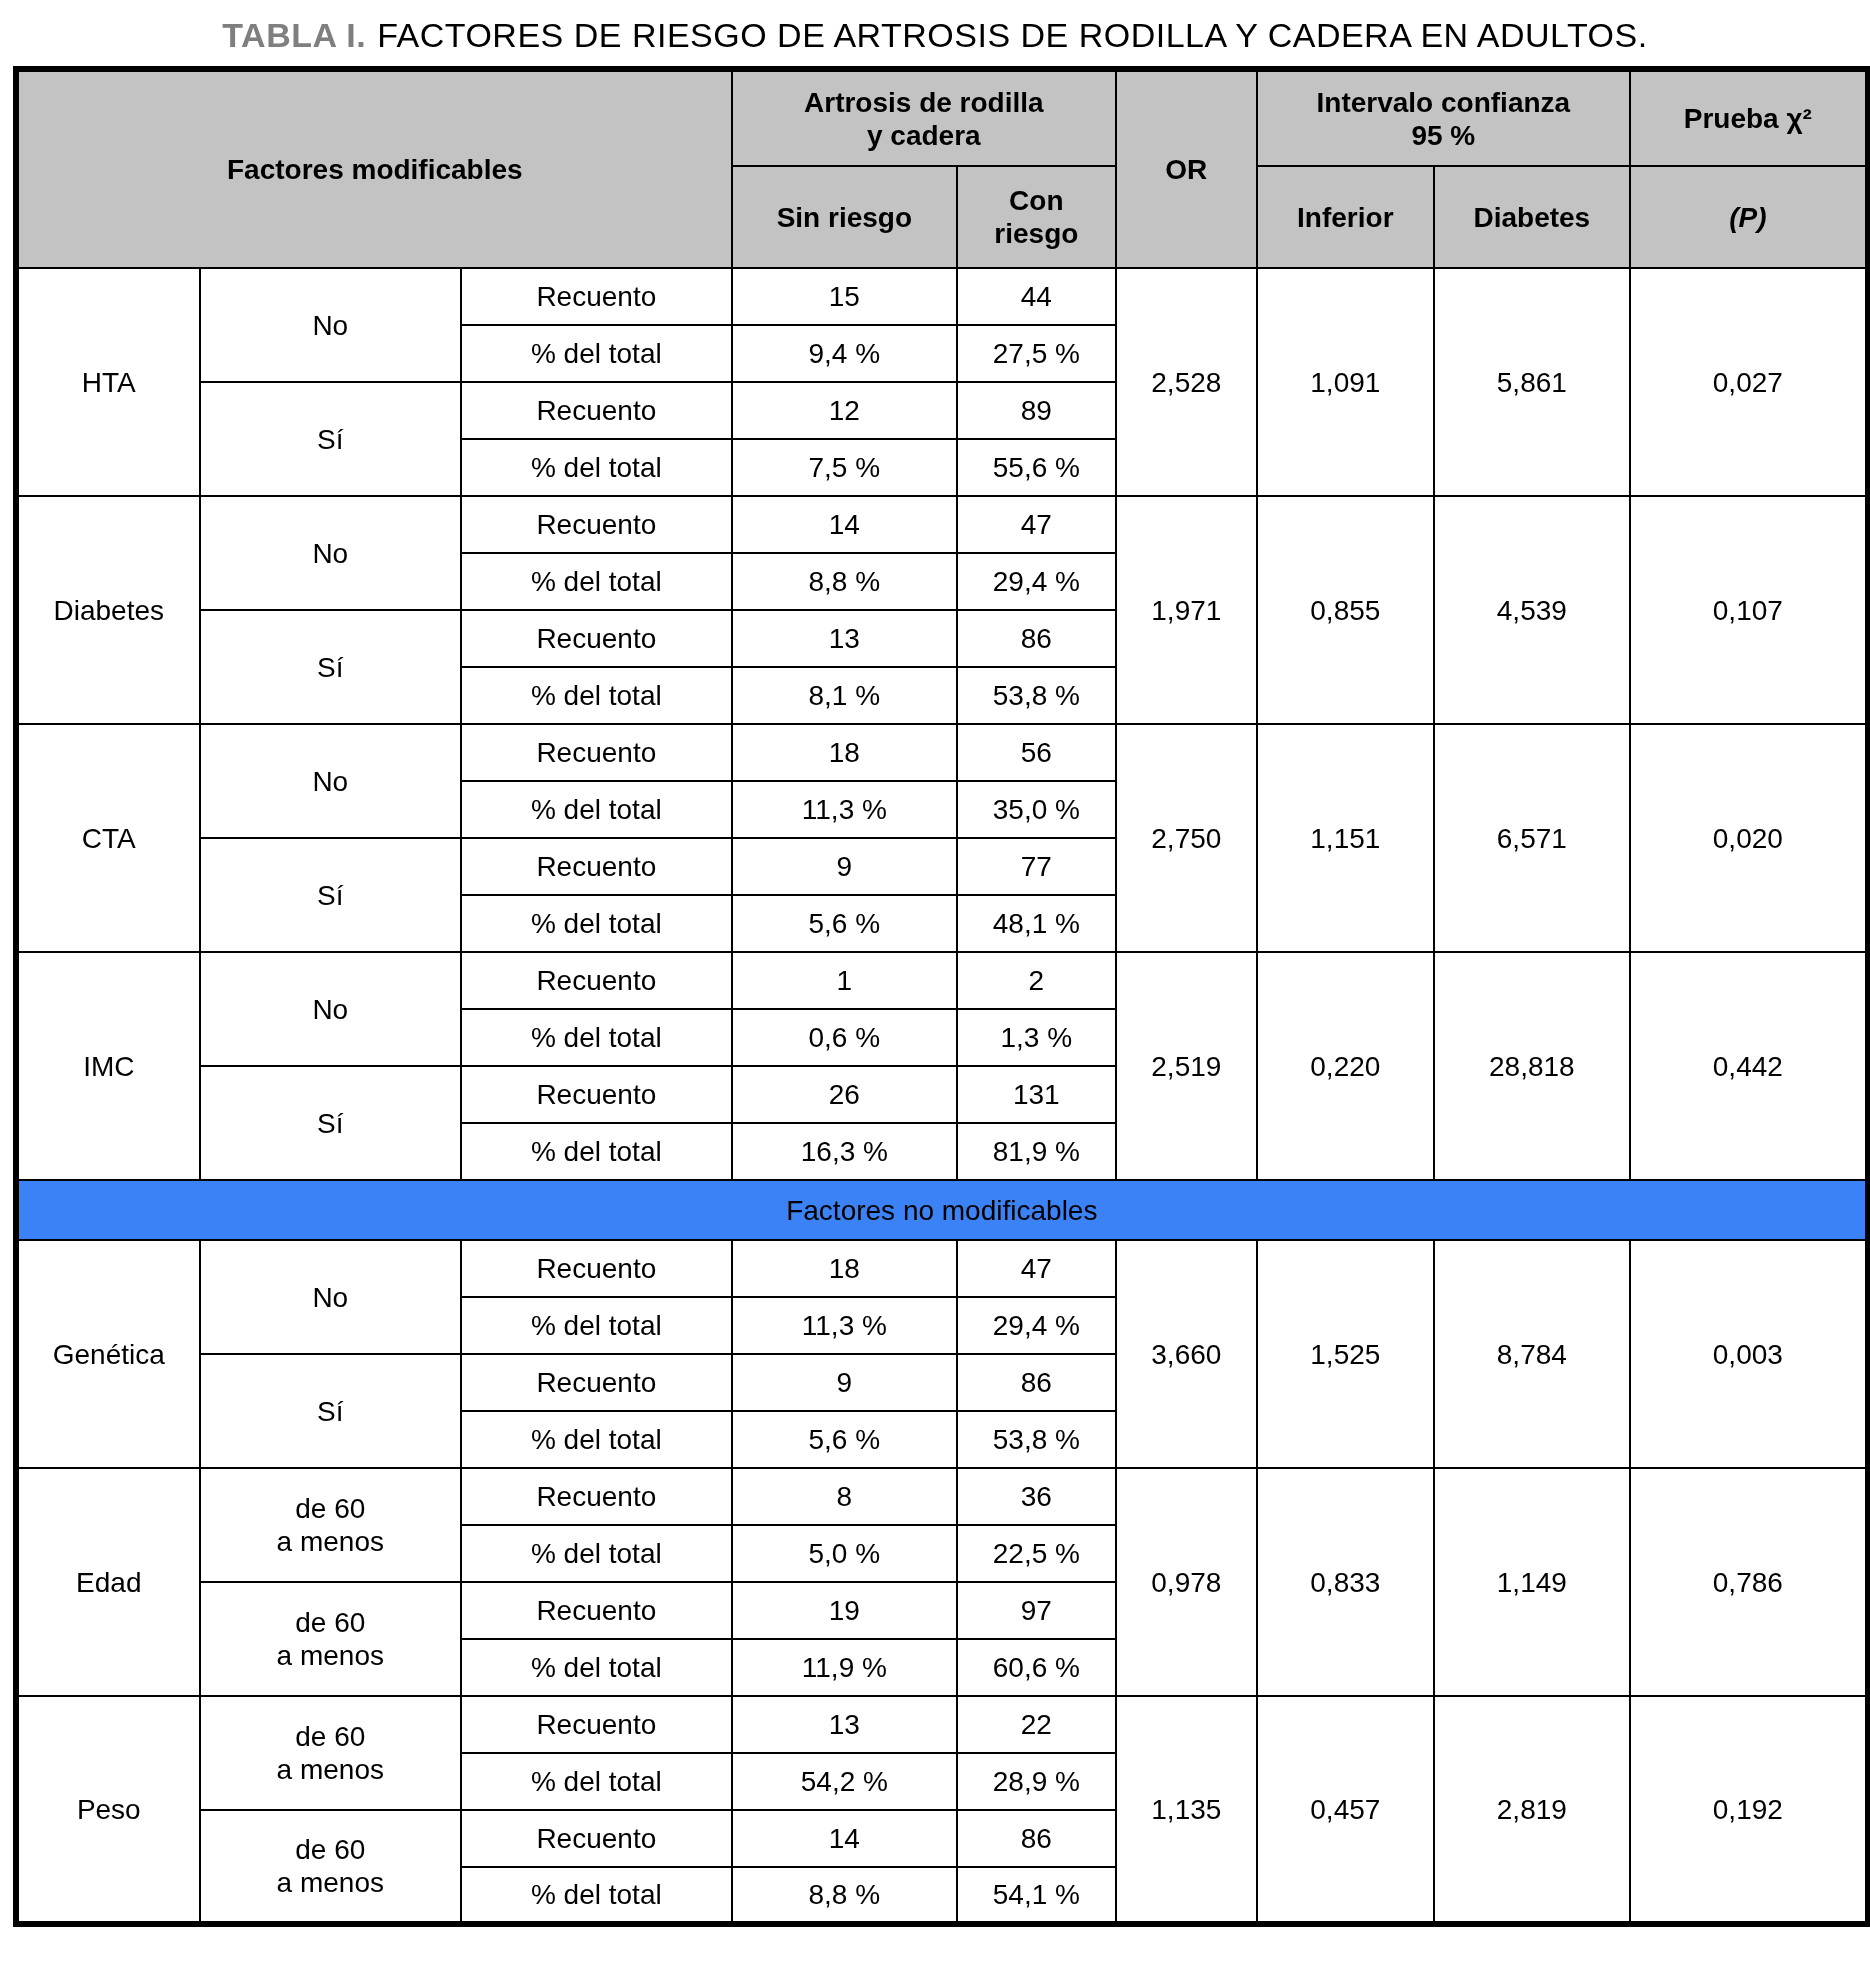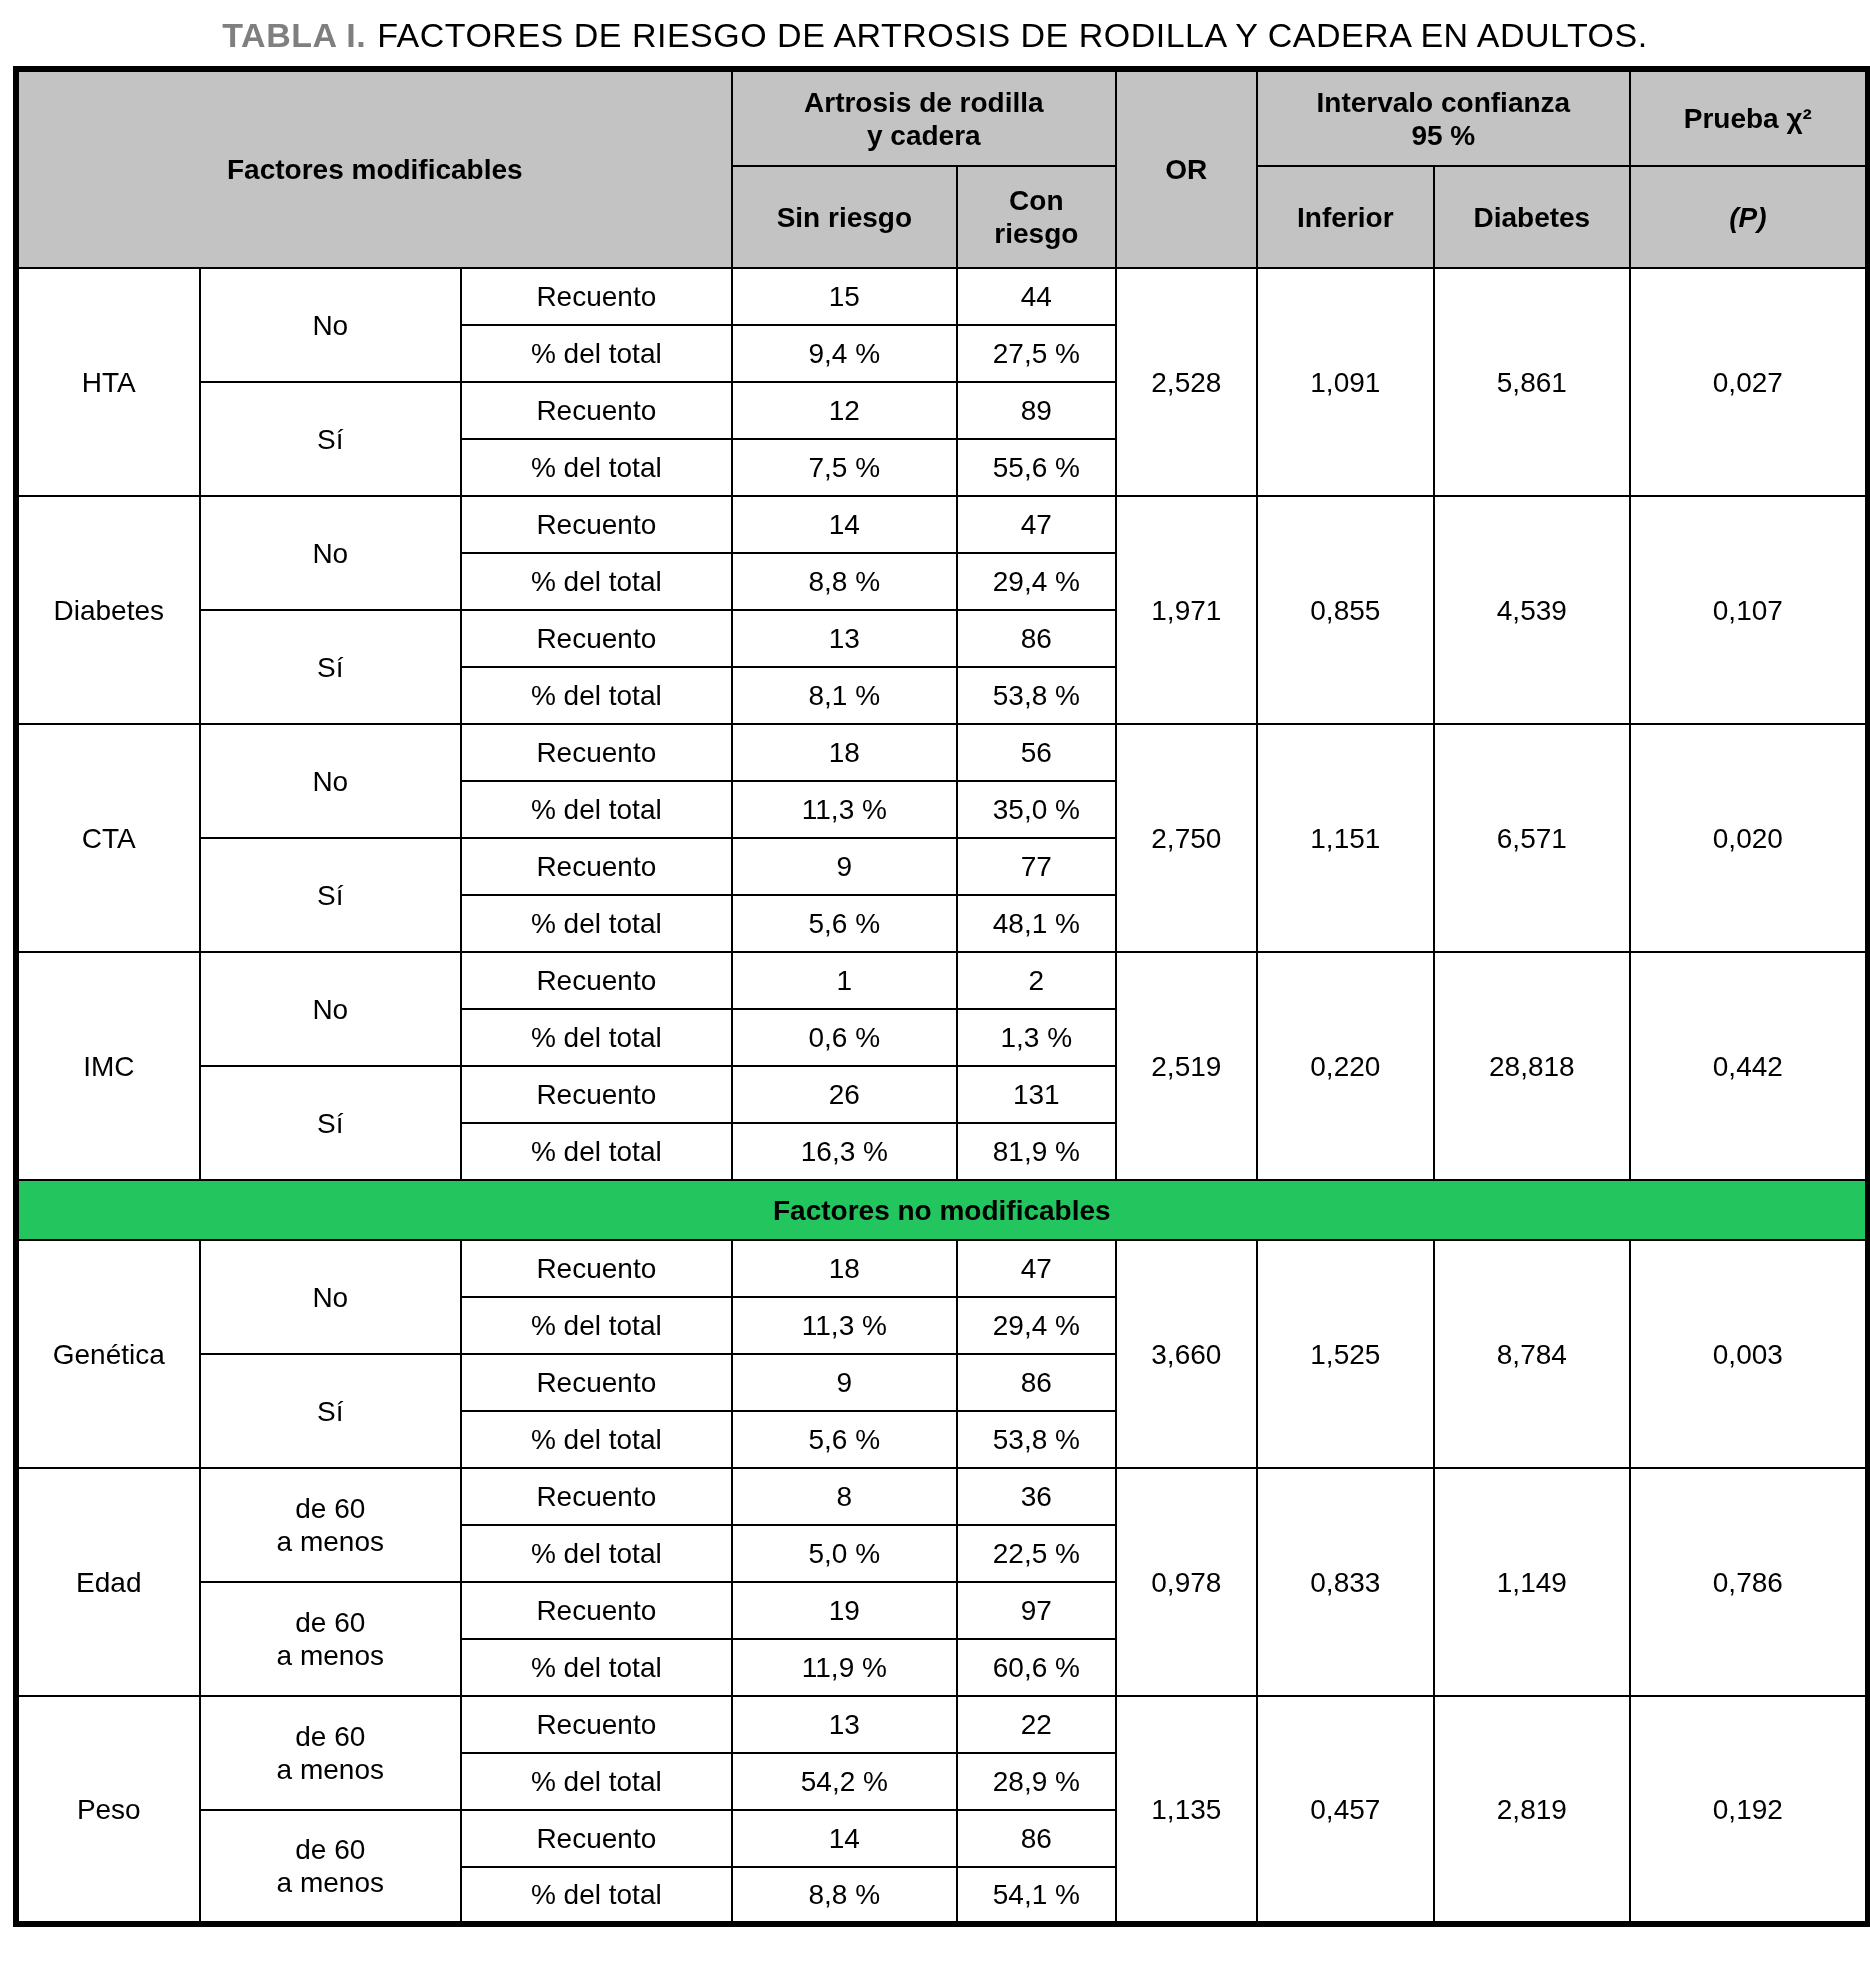--- a/index.html
+++ b/index.html
@@ -45,22 +45,22 @@
     background: #c3c3c3;
     font-weight: bold;
     font-size: 29px;
   }
   thead tr.h1 { height: 97px; }
   thead tr.h2 { height: 102px; }
   tbody tr { height: 57px; }
   td.bt { border-top-width: 5.5px; }   
   td.gt { border-top-width: 3.7px; }   
   td.band {
-    background: #22c55e;
-    font-weight: bold;
+    background: #3b82f6;
+    font-weight: normal;
     font-size: 29px;
     border-top-width: 5.5px;
     border-bottom-width: 5.5px;
     height: 58px;
   }
   td.it { font-style: italic; }
   td.stat { font-size: 29px; border-radius: 16px; }
   td.val { font-size: 29px; }
 </style>
 </head>

